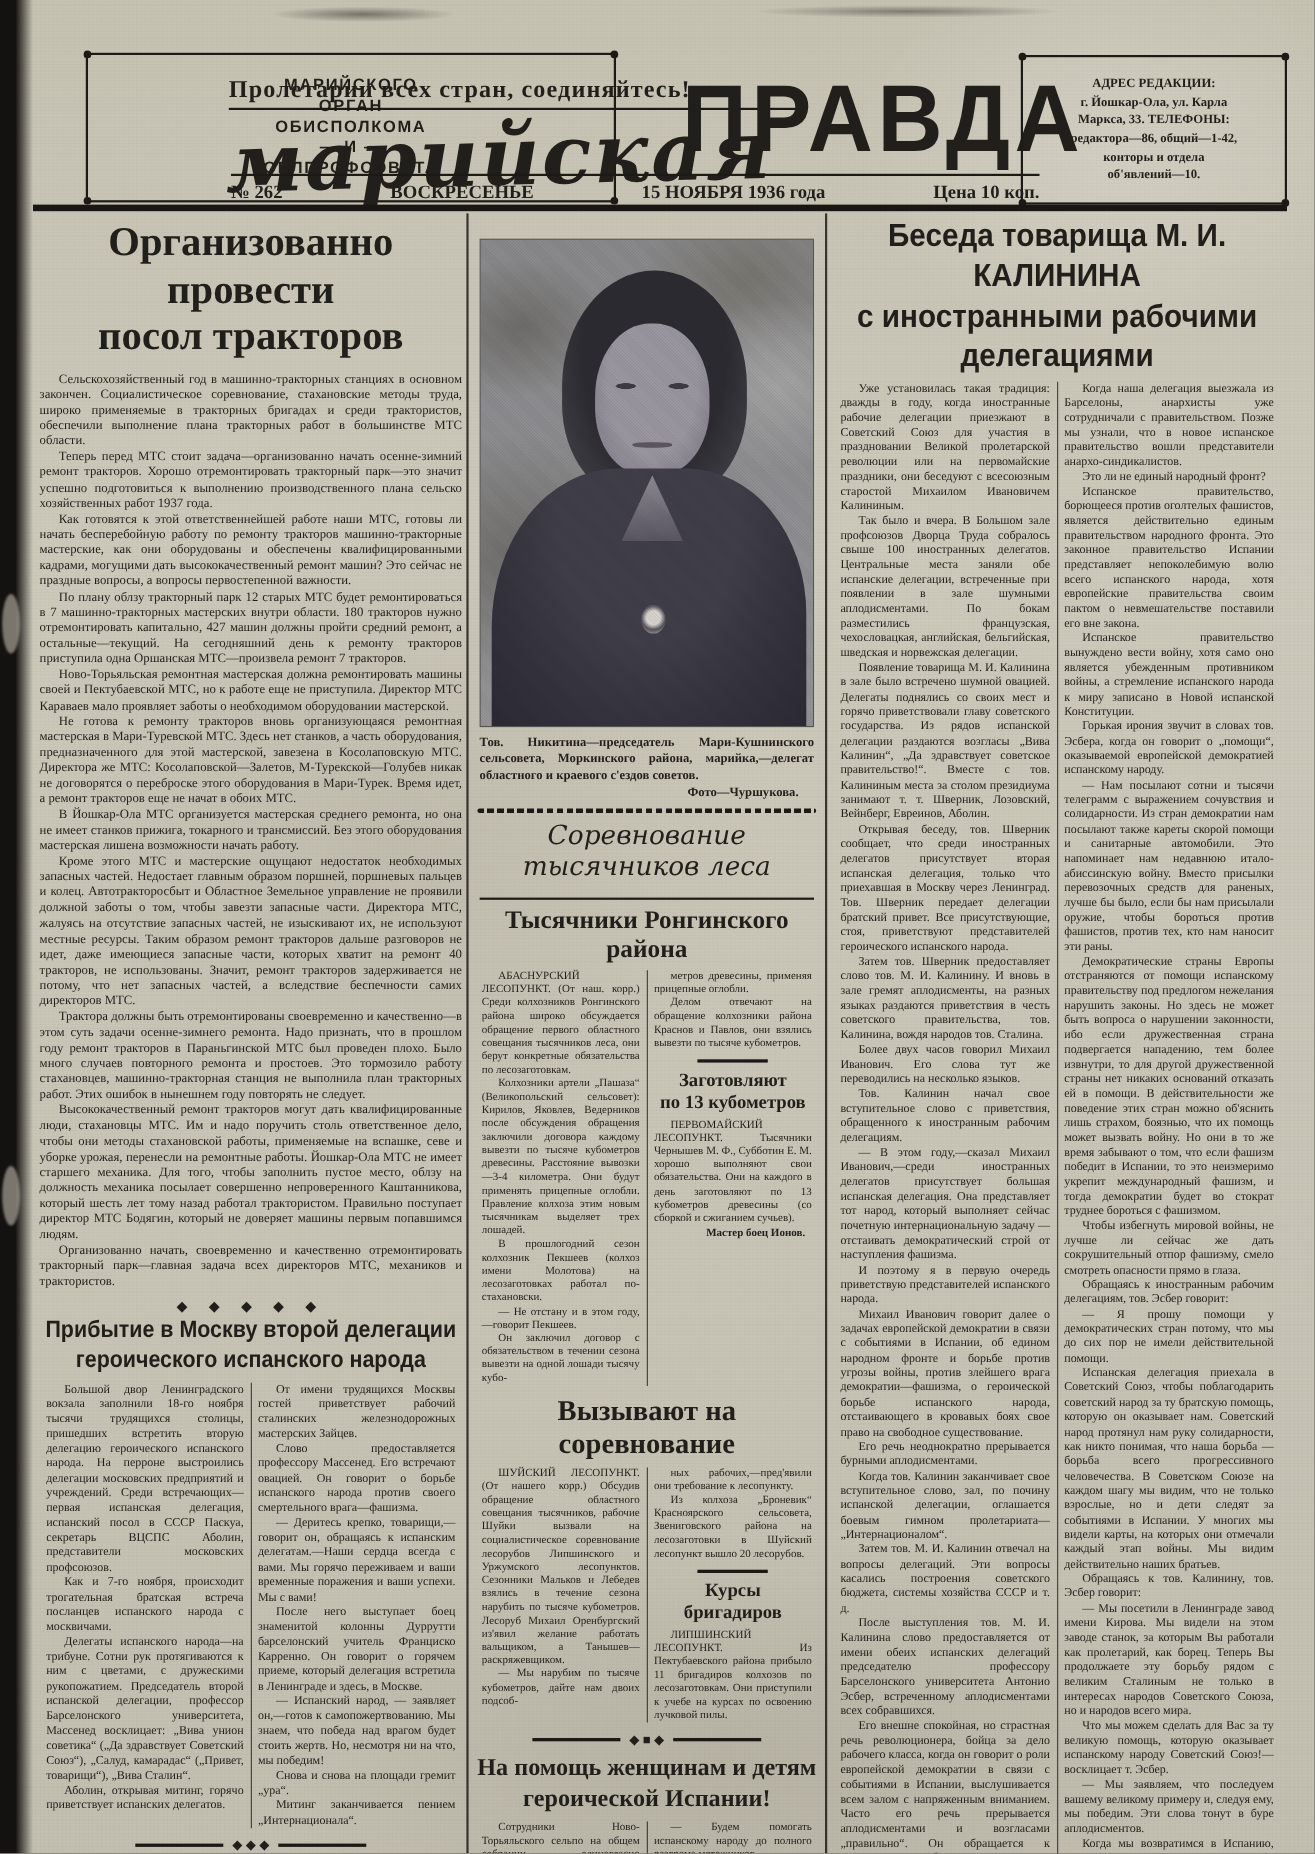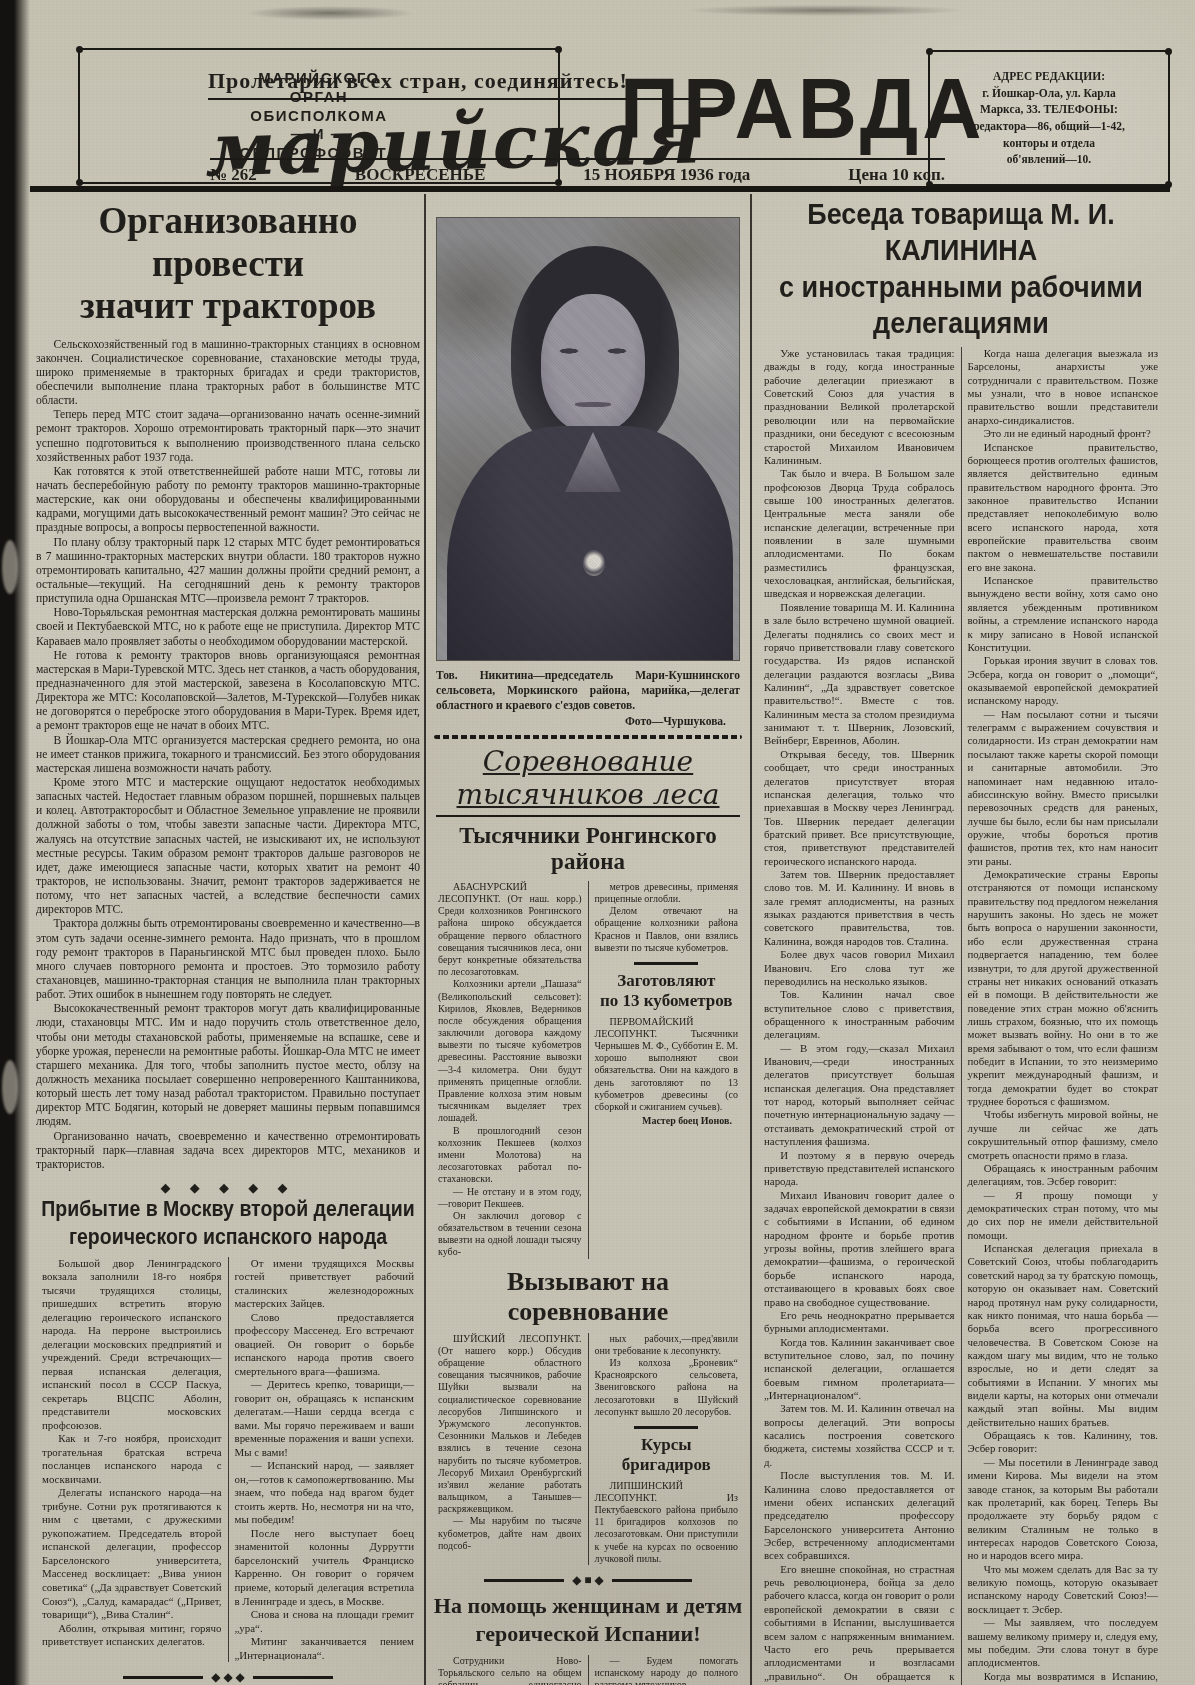--- a/index.html
+++ b/index.html
@@ -78,22 +78,22 @@
   .ph-collar{position:absolute;left:128px;top:214px;width:56px;height:60px;
     background:linear-gradient(180deg,#8f8b94,#5a5662);clip-path:polygon(50% 0,100% 100%,0 100%);}
   .ph-badge{position:absolute;left:146px;top:332px;width:22px;height:26px;border-radius:50%;
     background:radial-gradient(circle at 50% 45%, #d9d6ce 0 35%, #55525c 60%, #c9c6be 100%);}
   .ph-grain{position:absolute;inset:0;opacity:.5;mix-blend-mode:multiply;
     background:repeating-linear-gradient(45deg,rgba(60,58,66,.14) 0 1px,transparent 1px 2px),
                repeating-linear-gradient(-45deg,rgba(230,228,224,.12) 0 1px,transparent 1px 3px);}
   .caption{font-size:11.5px;line-height:1.3;font-weight:bold;margin-top:8px;padding:0 4px;text-align:justify;}
   .credit{font-size:11.5px;font-weight:bold;text-align:right;padding-right:18px;margin-top:2px;}
   .wavy{height:4px;margin:8px 2px 6px;background:repeating-linear-gradient(90deg,#1c1a16 0 6px,transparent 6px 9px);border-radius:2px;}
-  .h-contest{font-style:italic;font-size:28px;text-align:center;border-bottom:2px solid #1c1a16;
-    padding-bottom:4px;margin:0 4px 6px;font-family:"DejaVu Serif",serif;text-decoration:underline;}
+  .h-contest{font-style:italic;font-size:24px;text-align:center;border-bottom:2px solid #1c1a16;
+    padding-bottom:15px;margin:0 4px 6px;font-family:"DejaVu Serif",serif;}
   .h-rongin{font-weight:bold;font-size:23px;text-align:center;margin:2px 0 6px;}
   .mid-body{font-size:10px;line-height:1.22;}
   .h-small{font-weight:bold;font-size:17px;text-align:center;line-height:1.2;margin:6px 0 4px;}
   .mini-rule{width:64px;height:3px;background:#1c1a16;margin:8px auto 2px;}
   .sig{text-align:right;font-weight:bold;font-size:10px;margin-top:2px;padding-right:6px;}
   .h-vyzov{font-size:26px;text-align:center;margin:8px 0 6px;font-weight:bold;}
   .h-help{font-weight:bold;font-size:22px;text-align:center;line-height:1.25;margin:4px 0 8px;}
   
   .h-kalinin{font-family:"Liberation Sans",sans-serif;font-weight:bold;font-size:27px;line-height:1.25;
     text-align:center;transform:scaleY(1.08);margin:6px 0 10px;}
@@ -146,21 +146,21 @@
       </div>
   </div>
   <div class="main-rule"></div>
 
   <div class="vdiv" style="left:424px"></div>
   <div class="vdiv" style="left:750px"></div>
 
   <div class="col col-left">
     <div class="h-lead">
       <div>Организованно провести</div>
-      <div>значит тракторов</div>
+      <div>посол тракторов</div>
     </div>
     <div class="lead-body">
         <p>Сельскохозяйственный год в машинно-тракторных станциях в основном закончен. Социалистическое соревнование, стахановские методы труда, широко применяемые в тракторных бригадах и среди трактористов, обеспечили выполнение плана тракторных работ в большинстве МТС области.</p>
         <p>Теперь перед МТС стоит задача—организованно начать осенне-зимний ремонт тракторов. Хорошо отремонтировать тракторный парк—это значит успешно подготовиться к выполнению производственного плана сельско хозяйственных работ 1937 года.</p>
         <p>Как готовятся к этой ответственнейшей работе наши МТС, готовы ли начать бесперебойную работу по ремонту тракторов машинно-тракторные мастерские, как они оборудованы и обеспечены квалифицированными кадрами, могущими дать высококачественный ремонт машин? Это сейчас не праздные вопросы, а вопросы первостепенной важности.</p>
         <p>По плану облзу тракторный парк 12 старых МТС будет ремонтироваться в 7 машинно-тракторных мастерских внутри области. 180 тракторов нужно отремонтировать капитально, 427 машин должны пройти средний ремонт, а остальные—текущий. На сегодняшний день к ремонту тракторов приступила одна Оршанская МТС—произвела ремонт 7 тракторов.</p>
         <p>Ново-Торьяльская ремонтная мастерская должна ремонтировать машины своей и Пектубаевской МТС, но к работе еще не приступила. Директор МТС Караваев мало проявляет заботы о необходимом оборудовании мастерской.</p>
         <p>Не готова к ремонту тракторов вновь организующаяся ремонтная мастерская в Мари-Туревской МТС. Здесь нет станков, а часть оборудования, предназначенного для этой мастерской, завезена в Косолаповскую МТС. Директора же МТС: Косолаповской—Залетов, М-Турекской—Голубев никак не договорятся о переброске этого оборудования в Мари-Турек. Время идет, а ремонт тракторов еще не начат в обоих МТС.</p>
         <p>В Йошкар-Ола МТС организуется мастерская среднего ремонта, но она не имеет станков прижига, токарного и трансмиссий. Без этого оборудования мастерская лишена возможности начать работу.</p>
         <p>Кроме этого МТС и мастерские ощущают недостаток необходимых запасных частей. Недостает главным образом поршней, поршневых пальцев и колец. Автотракторосбыт и Областное Земельное управление не проявили должной заботы о том, чтобы завезти запасные части. Директора МТС, жалуясь на отсутствие запасных частей, не изыскивают их, не используют местные ресурсы. Таким образом ремонт тракторов дальше разговоров не идет, даже имеющиеся запасные части, которых хватит на ремонт 40 тракторов, не использованы. Значит, ремонт тракторов задерживается не потому, что нет запасных частей, а вследствие беспечности самих директоров МТС.</p>
@@ -174,22 +174,22 @@
       <div>
           <p>Большой двор Ленинградского вокзала заполнили 18-го ноября тысячи трудящихся столицы, пришедших встретить вторую делегацию героического испанского народа. На перроне выстроились делегации московских предприятий и учреждений. Среди встречающих—первая испанская делегация, испанский посол в СССР Паскуа, секретарь ВЦСПС Аболин, представители московских профсоюзов.</p>
           <p>Как и 7-го ноября, происходит трогательная братская встреча посланцев испанского народа с москвичами.</p>
           <p>Делегаты испанского народа—на трибуне. Сотни рук протягиваются к ним с цветами, с дружескими рукопожатием. Председатель второй испанской делегации, профессор Барселонского университета, Массенед восклицает: „Вива унион советика“ („Да здравствует Советский Союз“), „Салуд, камарадас“ („Привет, товарищи“), „Вива Сталин“.</p>
           <p>Аболин, открывая митинг, горячо приветствует испанских делегатов.</p>
         </div>
       <div>
           <p>От имени трудящихся Москвы гостей приветствует рабочий сталинских железнодорожных мастерских Зайцев.</p>
           <p>Слово предоставляется профессору Массенед. Его встречают овацией. Он говорит о борьбе испанского народа против своего смертельного врага—фашизма.</p>
           <p>— Деритесь крепко, товарищи,—говорит он, обращаясь к испанским делегатам.—Наши сердца всегда с вами. Мы горячо переживаем и ваши временные поражения и ваши успехи. Мы с вами!</p>
+          <p>После него выступает боец знаменитой колонны Дуррутти барселонский учитель Франциско Карренно. Он говорит о горячем приеме, который делегация встретила в Ленинграде и здесь, в Москве.</p>
           <p>— Испанский народ, — заявляет он,—готов к самопожертвованию. Мы знаем, что победа над врагом будет стоить жертв. Но, несмотря ни на что, мы победим!</p>
-          <p>После него выступает боец знаменитой колонны Дуррутти барселонский учитель Франциско Карренно. Он говорит о горячем приеме, который делегация встретила в Ленинграде и здесь, в Москве.</p>
           <p>Снова и снова на площади гремит „ура“.</p>
           <p>Митинг заканчивается пением „Интернационала“.</p>
         </div>
     </div>
     <div class="sep-dia">◆ ◆ ◆</div>
 
   </div>
 
   <div class="col col-mid">
     <div class="photo">

